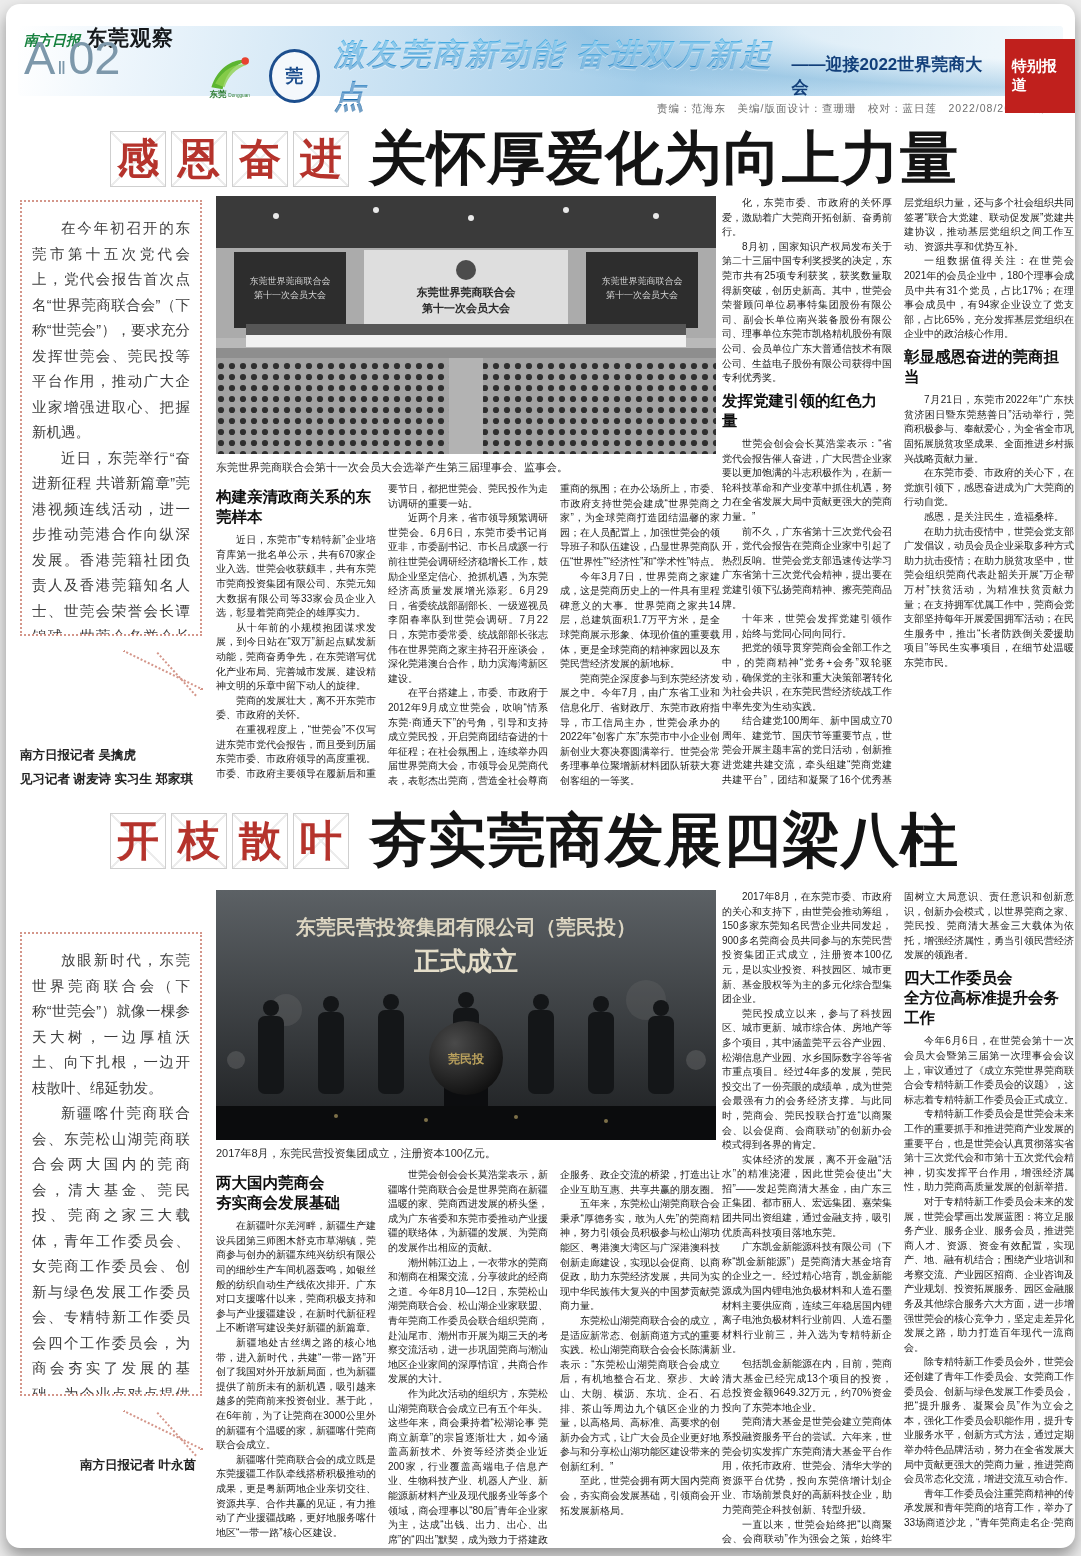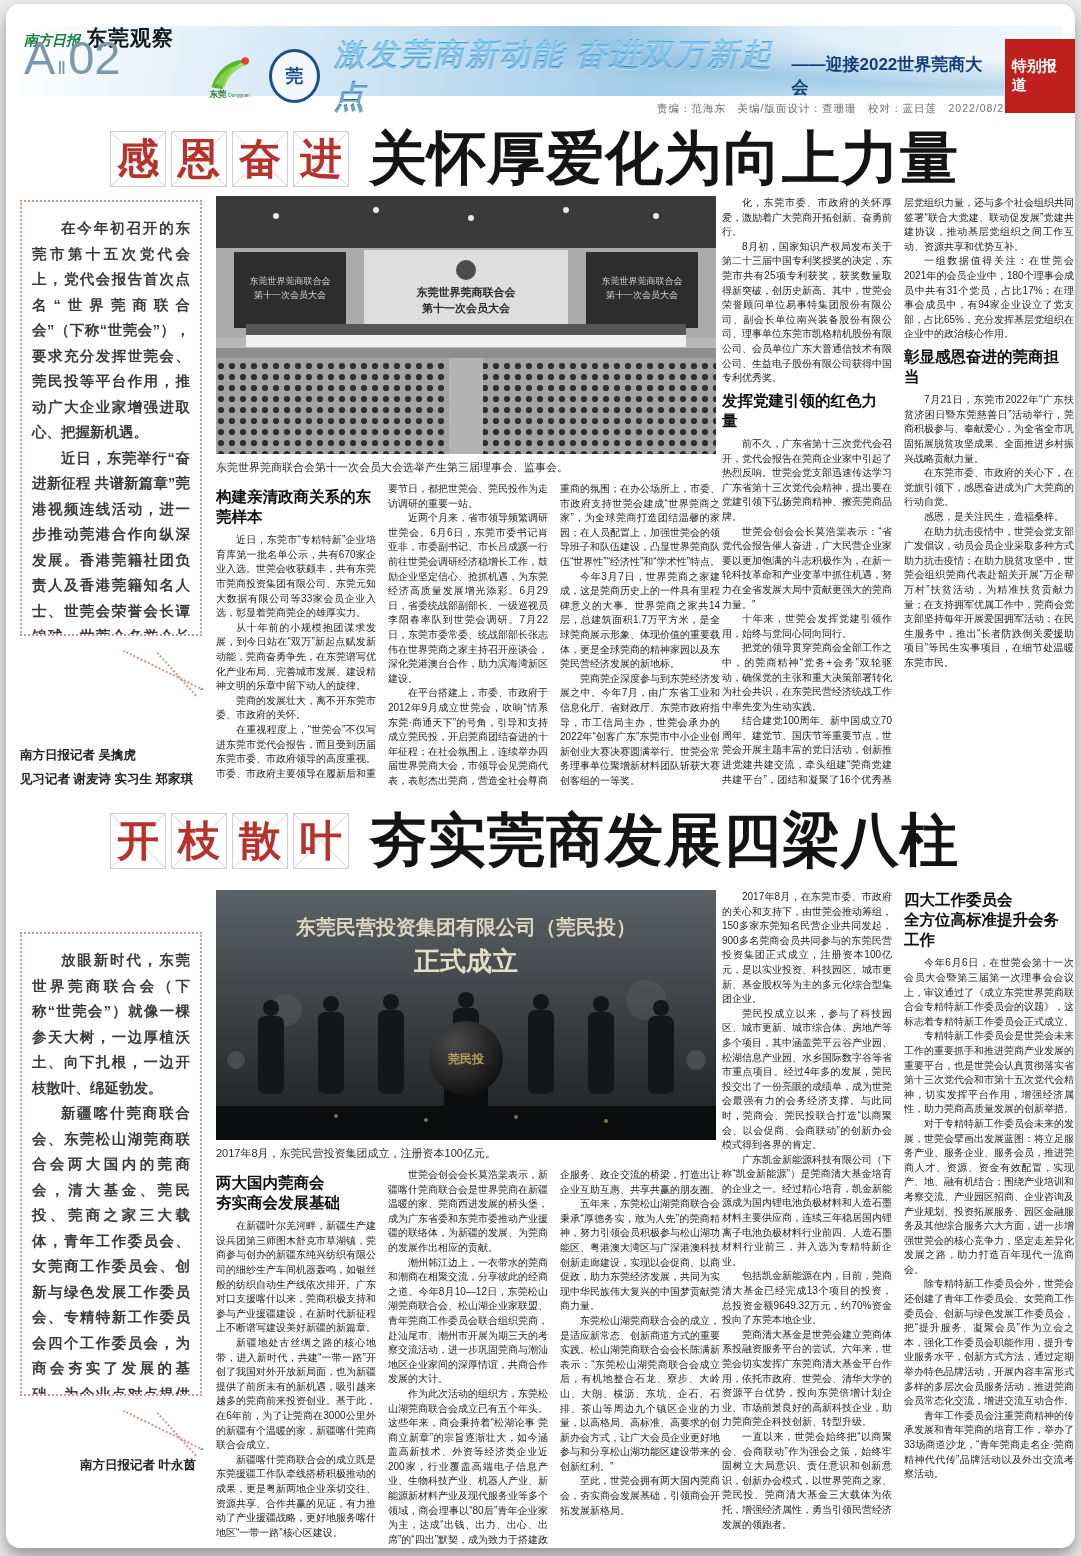--- a/index.html
+++ b/index.html
@@ -36,21 +36,21 @@
   .tag{width:56px;height:56px;border:1px solid #cfcfcf;box-sizing:border-box;display:flex;align-items:center;justify-content:center;
        color:#b5332c;font-weight:900;font-size:42px;font-family:"Liberation Serif",serif;
        background:
         linear-gradient(45deg,transparent 49%, #ececec 49% 51%, transparent 51%),
         linear-gradient(135deg,transparent 49%, #ececec 49% 51%, transparent 51%),#ffffff;}
   .hl-text{font-size:58px;font-weight:900;color:#141414;font-family:"Liberation Serif",serif;letter-spacing:1px;white-space:nowrap;}
   
   .intro-box{position:absolute;left:14px;width:182px;border:2px dotted #d4968a;box-sizing:border-box;
              padding:14px 10px;background:#ffffff;overflow:hidden;}
   .box1{top:196px;height:436px;} .box2{top:928px;height:464px;}
-  .intro-box p{margin:0;text-indent:2em;font-size:14.5px;font-weight:700;color:#3c3c3c;line-height:1.76;text-align:justify;}
+  .intro-box p{margin:0;text-indent:2em;font-size:14.5px;font-weight:400;color:#3c3c3c;line-height:1.76;text-align:justify;}
   .tail{position:absolute;border-top:2px dotted #d4968a;}
   .t1a{left:118px;top:646px;width:88px;transform:rotate(26deg);transform-origin:left top;}
   .t1b{left:152px;top:648px;width:58px;transform:rotate(48deg);transform-origin:left top;}
   .t2a{left:118px;top:1406px;width:88px;transform:rotate(26deg);transform-origin:left top;}
   .t2b{left:152px;top:1408px;width:58px;transform:rotate(48deg);transform-origin:left top;}
   .byline{position:absolute;left:14px;width:182px;font-size:12.5px;font-weight:700;color:#222222;line-height:1.9;}
   .by1{top:740px;} .by2{top:1450px;text-align:right;padding-right:6px;box-sizing:border-box;}
   
   .photo{position:absolute;left:210px;width:500px;background:#777;}
   .ph1{top:192px;height:258px;} .ph2{top:886px;height:250px;}
@@ -164,22 +164,22 @@
       <p>在重视程度上，“世莞会”不仅写进东莞市党代会报告，而且受到历届东莞市委、市政府领导的高度重视。市委、市政府主要领导在履新后和重要节日，都把世莞会、莞民投作为走访调研的重要一站。</p>
       <p>近两个月来，省市领导频繁调研世莞会。6月6日，东莞市委书记肖亚非，市委副书记、市长吕成蹊一行前往世莞会调研经济稳增长工作，鼓励企业坚定信心、抢抓机遇，为东莞经济高质量发展增光添彩。6月29日，省委统战部副部长、一级巡视员李阳春率队到世莞会调研。7月22日，东莞市委常委、统战部部长张志伟在世界莞商之家主持召开座谈会，深化莞港澳台合作，助力滨海湾新区建设。</p>
       <p>在平台搭建上，市委、市政府于2012年9月成立世莞会，吹响“情系东莞·商通天下”的号角，引导和支持成立莞民投，开启莞商团结奋进的十年征程；在社会氛围上，连续举办四届世界莞商大会，市领导会见莞商代表，表彰杰出莞商，营造全社会尊商重商的氛围；在办公场所上，市委、市政府支持世莞会建成“世界莞商之家”，为全球莞商打造团结温馨的家园；在人员配置上，加强世莞会的领导班子和队伍建设，凸显世界莞商队伍“世界性”“经济性”和“学术性”特点。</p>
       <p>今年3月7日，世界莞商之家建成，这是莞商历史上的一件具有里程碑意义的大事。世界莞商之家共14层，总建筑面积1.7万平方米，是全球莞商展示形象、体现价值的重要载体，更是全球莞商的精神家园以及东莞民营经济发展的新地标。</p>
       <p>莞商莞企深度参与到东莞经济发展之中。今年7月，由广东省工业和信息化厅、省财政厅、东莞市政府指导，市工信局主办，世莞会承办的2022年“创客广东”东莞市中小企业创新创业大赛决赛圆满举行。世莞会常务理事单位聚增新材料团队斩获大赛创客组的一等奖。</p>
     </div>
   <div class="flow rflow1">
       <p>化，东莞市委、市政府的关怀厚爱，激励着广大莞商开拓创新、奋勇前行。</p>
       <p>8月初，国家知识产权局发布关于第二十三届中国专利奖授奖的决定，东莞市共有25项专利获奖，获奖数量取得新突破，创历史新高。其中，世莞会荣誉顾问单位易事特集团股份有限公司、副会长单位南兴装备股份有限公司、理事单位东莞市凯格精机股份有限公司、会员单位广东大普通信技术有限公司、生益电子股份有限公司获得中国专利优秀奖。</p>
       <h4 class="colhead">发挥党建引领的红色力量</h4>
+      <p>世莞会创会会长莫浩棠表示：“省党代会报告催人奋进，广大民营企业家要以更加饱满的斗志积极作为，在新一轮科技革命和产业变革中抓住机遇，努力在全省发展大局中贡献更强大的莞商力量。”</p>
       <p>前不久，广东省第十三次党代会召开，党代会报告在莞商企业家中引起了热烈反响。世莞会党支部迅速传达学习广东省第十三次党代会精神，提出要在党建引领下弘扬莞商精神、擦亮莞商品牌。</p>
-      <p>世莞会创会会长莫浩棠表示：“省党代会报告催人奋进，广大民营企业家要以更加饱满的斗志积极作为，在新一轮科技革命和产业变革中抓住机遇，努力在全省发展大局中贡献更强大的莞商力量。”</p>
       <p>十年来，世莞会发挥党建引领作用，始终与党同心同向同行。</p>
       <p>把党的领导贯穿莞商会全部工作之中，的莞商精神“党务+会务”双轮驱动，确保党的主张和重大决策部署转化为社会共识，在东莞民营经济统战工作中率先变为生动实践。</p>
       <p>结合建党100周年、新中国成立70周年、建党节、国庆节等重要节点，世莞会开展主题丰富的党日活动，创新推进党建共建交流，牵头组建“莞商党建共建平台”，团结和凝聚了16个优秀基层党组织力量，还与多个社会组织共同签署“联合大党建、联动促发展”党建共建协议，推动基层党组织之间工作互动、资源共享和优势互补。</p>
       <p>一组数据值得关注：在世莞会2021年的会员企业中，180个理事会成员中共有31个党员，占比17%；在理事会成员中，有94家企业设立了党支部，占比65%，充分发挥基层党组织在企业中的政治核心作用。</p>
       <h4 class="colhead">彰显感恩奋进的莞商担当</h4>
       <p>7月21日，东莞市2022年“广东扶贫济困日暨东莞慈善日”活动举行，莞商积极参与、奉献爱心，为全省全市巩固拓展脱贫攻坚成果、全面推进乡村振兴战略贡献力量。</p>
       <p>在东莞市委、市政府的关心下，在党旗引领下，感恩奋进成为广大莞商的行动自觉。</p>
       <p>感恩，是关注民生，造福桑梓。</p>
       <p>在助力抗击疫情中，世莞会党支部广发倡议，动员会员企业采取多种方式助力抗击疫情；在助力脱贫攻坚中，世莞会组织莞商代表赴韶关开展“万企帮万村”扶贫活动，为精准扶贫贡献力量；在支持拥军优属工作中，莞商会党支部坚持每年开展爱国拥军活动；在民生服务中，推出“长者防跌倒关爱援助项目”等民生实事项目，在细节处温暖东莞市民。</p>
     </div>
@@ -274,26 +274,27 @@
       <p>世莞会创会会长莫浩棠表示，新疆喀什莞商联合会是世界莞商在新疆温暖的家、莞商西进发展的桥头堡，成为广东省委和东莞市委推动产业援疆的联络体，为新疆的发展、为莞商的发展作出相应的贡献。</p>
       <p>潮州韩江边上，一衣带水的莞商和潮商在相聚交流，分享彼此的经商之道。今年8月10—12日，东莞松山湖莞商联合会、松山湖企业家联盟、青年莞商工作委员会联合组织莞商，赴汕尾市、潮州市开展为期三天的考察交流活动，进一步巩固莞商与潮汕地区企业家间的深厚情谊，共商合作发展的大计。</p>
       <p>作为此次活动的组织方，东莞松山湖莞商联合会成立已有五个年头。这些年来，商会秉持着“松湖论事 莞商立新章”的宗旨逐渐壮大，如今涵盖高新技术、外资等经济类企业近200家，行业覆盖高端电子信息产业、生物科技产业、机器人产业、新能源新材料产业及现代服务业等多个领域，商会理事以“80后”青年企业家为主，达成“出钱、出力、出心、出席”的“四出”默契，成为致力于搭建政企服务、政企交流的桥梁，打造出让企业互助互惠、共享共赢的朋友圈。</p>
       <p>五年来，东莞松山湖莞商联合会秉承“厚德务实，敢为人先”的莞商精神，努力引领会员积极参与松山湖功能区、粤港澳大湾区与广深港澳科技创新走廊建设，实现以会促商、以商促政，助力东莞经济发展，共同为实现中华民族伟大复兴的中国梦贡献莞商力量。</p>
       <p>东莞松山湖莞商联合会的成立，是适应新常态、创新商道方式的重要实践。松山湖莞商联合会会长陈满新表示：“东莞松山湖莞商联合会成立后，有机地整合石龙、寮步、大岭山、大朗、横沥、东坑、企石、石排、茶山等周边九个镇区企业的力量，以高格局、高标准、高要求的创新办会方式，让广大会员企业更好地参与和分享松山湖功能区建设带来的创新红利。”</p>
       <p>至此，世莞会拥有两大国内莞商会，夯实商会发展基础，引领商会开拓发展新格局。</p>
     </div>
   <div class="flow rflow2">
       <p>2017年8月，在东莞市委、市政府的关心和支持下，由世莞会推动筹组，150多家东莞知名民营企业共同发起，900多名莞商会员共同参与的东莞民营投资集团正式成立，注册资本100亿元，是以实业投资、科技园区、城市更新、基金股权等为主的多元化综合型集团企业。</p>
       <p>莞民投成立以来，参与了科技园区、城市更新、城市综合体、房地产等多个项目，其中涵盖莞平云谷产业园、松湖信息产业园、水乡国际数字谷等省市重点项目。经过4年多的发展，莞民投交出了一份亮眼的成绩单，成为世莞会最强有力的会务经济支撑。与此同时，莞商会、莞民投联合打造“以商聚会、以会促商、会商联动”的创新办会模式得到各界的肯定。</p>
+      <p>实体经济的发展，离不开金融“活水”的精准浇灌，因此世莞会使出“大招”——发起莞商清大基金，由广东三正集团、都市丽人、宏远集团、嘉荣集团共同出资组建，通过金融支持，吸引优质高科技项目落地东莞。</p>
       <p>广东凯金新能源科技有限公司（下称“凯金新能源”）是莞商清大基金培育的企业之一。经过精心培育，凯金新能源成为国内锂电池负极材料和人造石墨材料主要供应商，连续三年稳居国内锂离子电池负极材料行业前四、人造石墨材料行业前三，并入选为专精特新企业。</p>
       <p>包括凯金新能源在内，目前，莞商清大基金已经完成13个项目的投资，总投资金额9649.32万元，约70%资金投向了东莞本地企业。</p>
       <p>莞商清大基金是世莞会建立莞商体系投融资服务平台的尝试。六年来，世莞会切实发挥广东莞商清大基金平台作用，依托市政府、世莞会、清华大学的资源平台优势，投向东莞倍增计划企业、市场前景良好的高新科技企业，助力莞商莞企科技创新、转型升级。</p>
       <p>一直以来，世莞会始终把“以商聚会、会商联动”作为强会之策，始终牢固树立大局意识、责任意识和创新意识，创新办会模式，以世界莞商之家、莞民投、莞商清大基金三大载体为依托，增强经济属性，勇当引领民营经济发展的领跑者。</p>
       <h4 class="colhead">四大工作委员会
 全方位高标准提升会务工作</h4>
       <p>今年6月6日，在世莞会第十一次会员大会暨第三届第一次理事会会议上，审议通过了《成立东莞世界莞商联合会专精特新工作委员会的议题》，这标志着专精特新工作委员会正式成立。</p>
       <p>专精特新工作委员会是世莞会未来工作的重要抓手和推进莞商产业发展的重要平台，也是世莞会认真贯彻落实省第十三次党代会和市第十五次党代会精神，切实发挥平台作用，增强经济属性，助力莞商高质量发展的创新举措。</p>
       <p>对于专精特新工作委员会未来的发展，世莞会擘画出发展蓝图：将立足服务产业、服务企业、服务会员，推进莞商人才、资源、资金有效配置，实现产、地、融有机结合；围绕产业培训和考察交流、产业园区招商、企业咨询及产业规划、投资拓展服务、园区金融服务及其他综合服务六大方面，进一步增强世莞会的核心竞争力，坚定走差异化发展之路，助力打造百年现代一流商会。</p>
-      <p>除专精特新工作委员会外，世莞会还创建了青年工作委员会、女莞商工作委员会、创新与绿色发展工作委员会，把“提升服务、凝聚会员”作为立会之本，强化工作委员会职能作用，提升专业服务水平，创新方式方法，通过定期举办特色品牌活动，开展内容丰富形式多样的多层次会员服务活动，推进莞商会员常态化交流，增进交流互动合作。</p>
+      <p>除专精特新工作委员会外，世莞会还创建了青年工作委员会、女莞商工作委员会、创新与绿色发展工作委员会，把“提升服务、凝聚会员”作为立会之本，强化工作委员会职能作用，提升专业服务水平，创新方式方法，通过定期举办特色品牌活动，努力在全省发展大局中贡献更强大的莞商力量，推进莞商会员常态化交流，增进交流互动合作。</p>
       <p>青年工作委员会注重莞商精神的传承发展和青年莞商的培育工作，举办了33场商道沙龙，“青年莞商走名企·莞商精神代代传”品牌活动以及外出交流考察活动。</p>
     </div>
 
 </div>
 
 </body></html>

